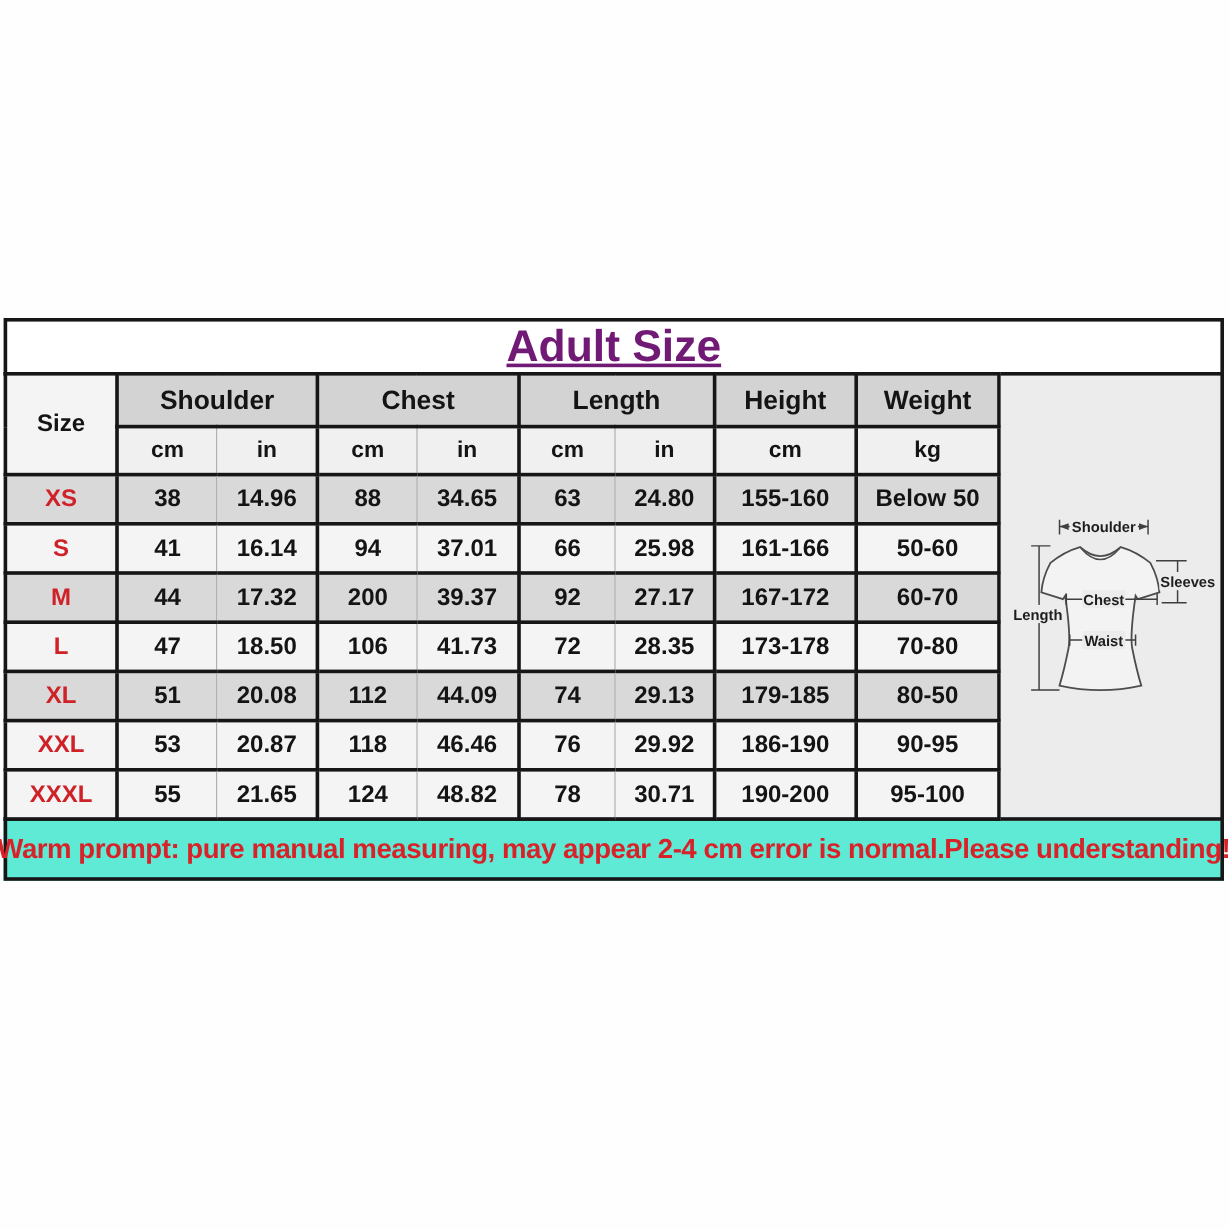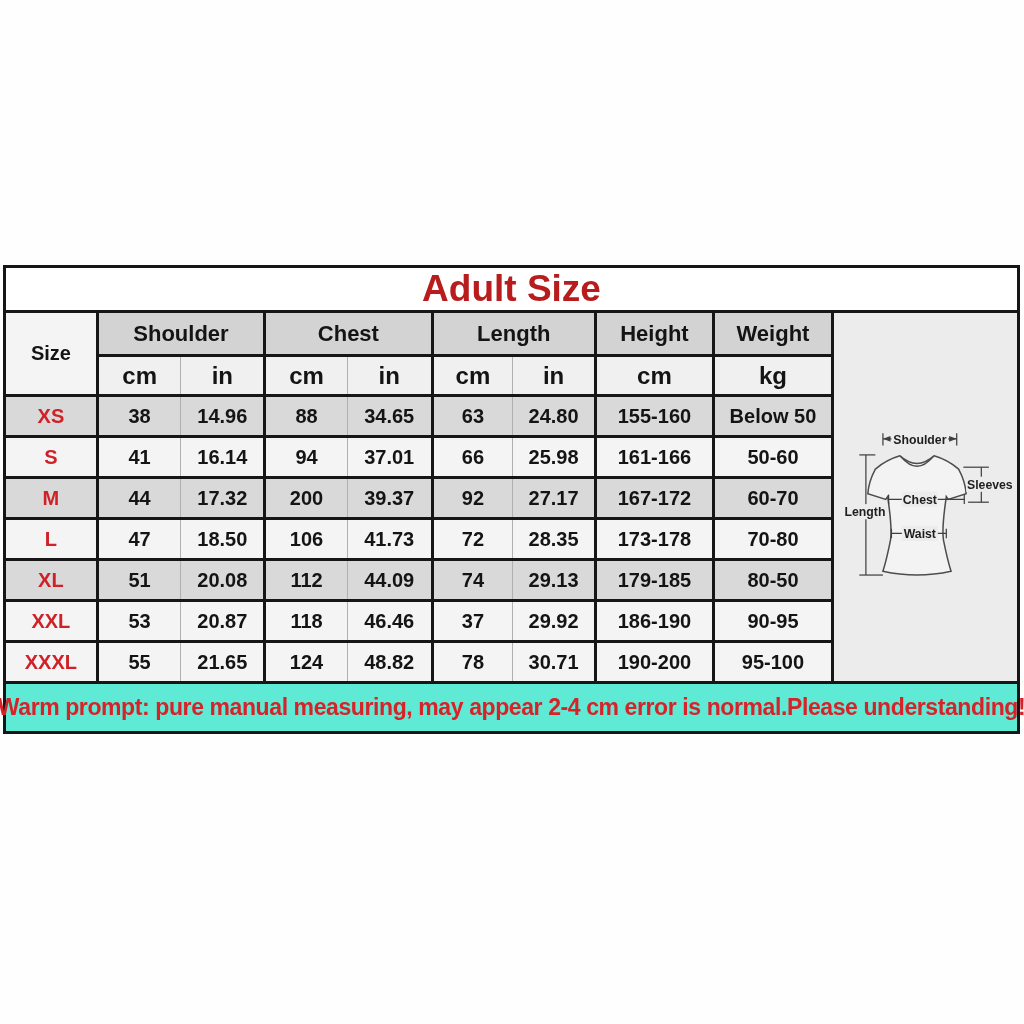--- a/index.html
+++ b/index.html
@@ -8,33 +8,33 @@
     font-family:"Liberation Sans", sans-serif; overflow:hidden;
   }
   .content { position:absolute; left:3px; top:265px; width:1017px; }
 
   
   .title-box {
     border:3px solid #161616; background:#ffffff; height:42px;
     display:flex; align-items:center; justify-content:center;
   }
   .title-box h1 {
-    margin:0; font-size:37px; font-weight:bold; color:#b91c1c; letter-spacing:0px;
+    margin:0; font-size:37px; font-weight:bold; color:#701a75; letter-spacing:0px;text-decoration:underline;
   }
 
   
   .middle { display:flex; margin-top:-3px; }
   table.size-table { border-collapse:collapse; table-layout:fixed; width:831px; flex:0 0 auto; }
   table.size-table td, table.size-table th {
     border:3px solid #161616; text-align:center; vertical-align:middle; padding:0;
     color:#141414;
   }
   th.size-head { background:#f4f4f4; font-size:20px; font-weight:bold; }
   th.group { background:#d3d3d3; font-size:22px; font-weight:bold; height:41px; }
-  th.unit  { background:#f0f0f0; font-size:24px; font-weight:bold; height:37px; }
+  th.unit  { background:#f0f0f0; font-size:19px; font-weight:bold; height:37px; }
   tr.data-row { height:41px; }
   tr.data-row td { font-size:20px; font-weight:bold; background:#f4f4f4; }
   tr.data-row.shaded td { background:#d9d9d9; }
   td.size-label { font-size:30px; font-weight:bold; color:#cf2127 !important; }
   tr.data-row td.size-label { color:#cf2127;margin-left:32px; }
   
   .thin-l { border-left:1px solid #b0b0b0 !important; }
   .thin-r { border-right:1px solid #b0b0b0 !important; }
 
   .diagram {
@@ -155,21 +155,21 @@
           <td class="thin-l">29.13</td>
           <td>179-185</td>
           <td>80-50</td>
         </tr>
         <tr class="data-row">
           <td class="size-label">XXL</td>
           <td class="thin-r">53</td>
           <td class="thin-l">20.87</td>
           <td class="thin-r">118</td>
           <td class="thin-l">46.46</td>
-          <td class="thin-r">37</td>
+          <td class="thin-r">76</td>
           <td class="thin-l">29.92</td>
           <td>186-190</td>
           <td>90-95</td>
         </tr>
         <tr class="data-row">
           <td class="size-label">XXXL</td>
           <td class="thin-r">55</td>
           <td class="thin-l">21.65</td>
           <td class="thin-r">124</td>
           <td class="thin-l">48.82</td>

